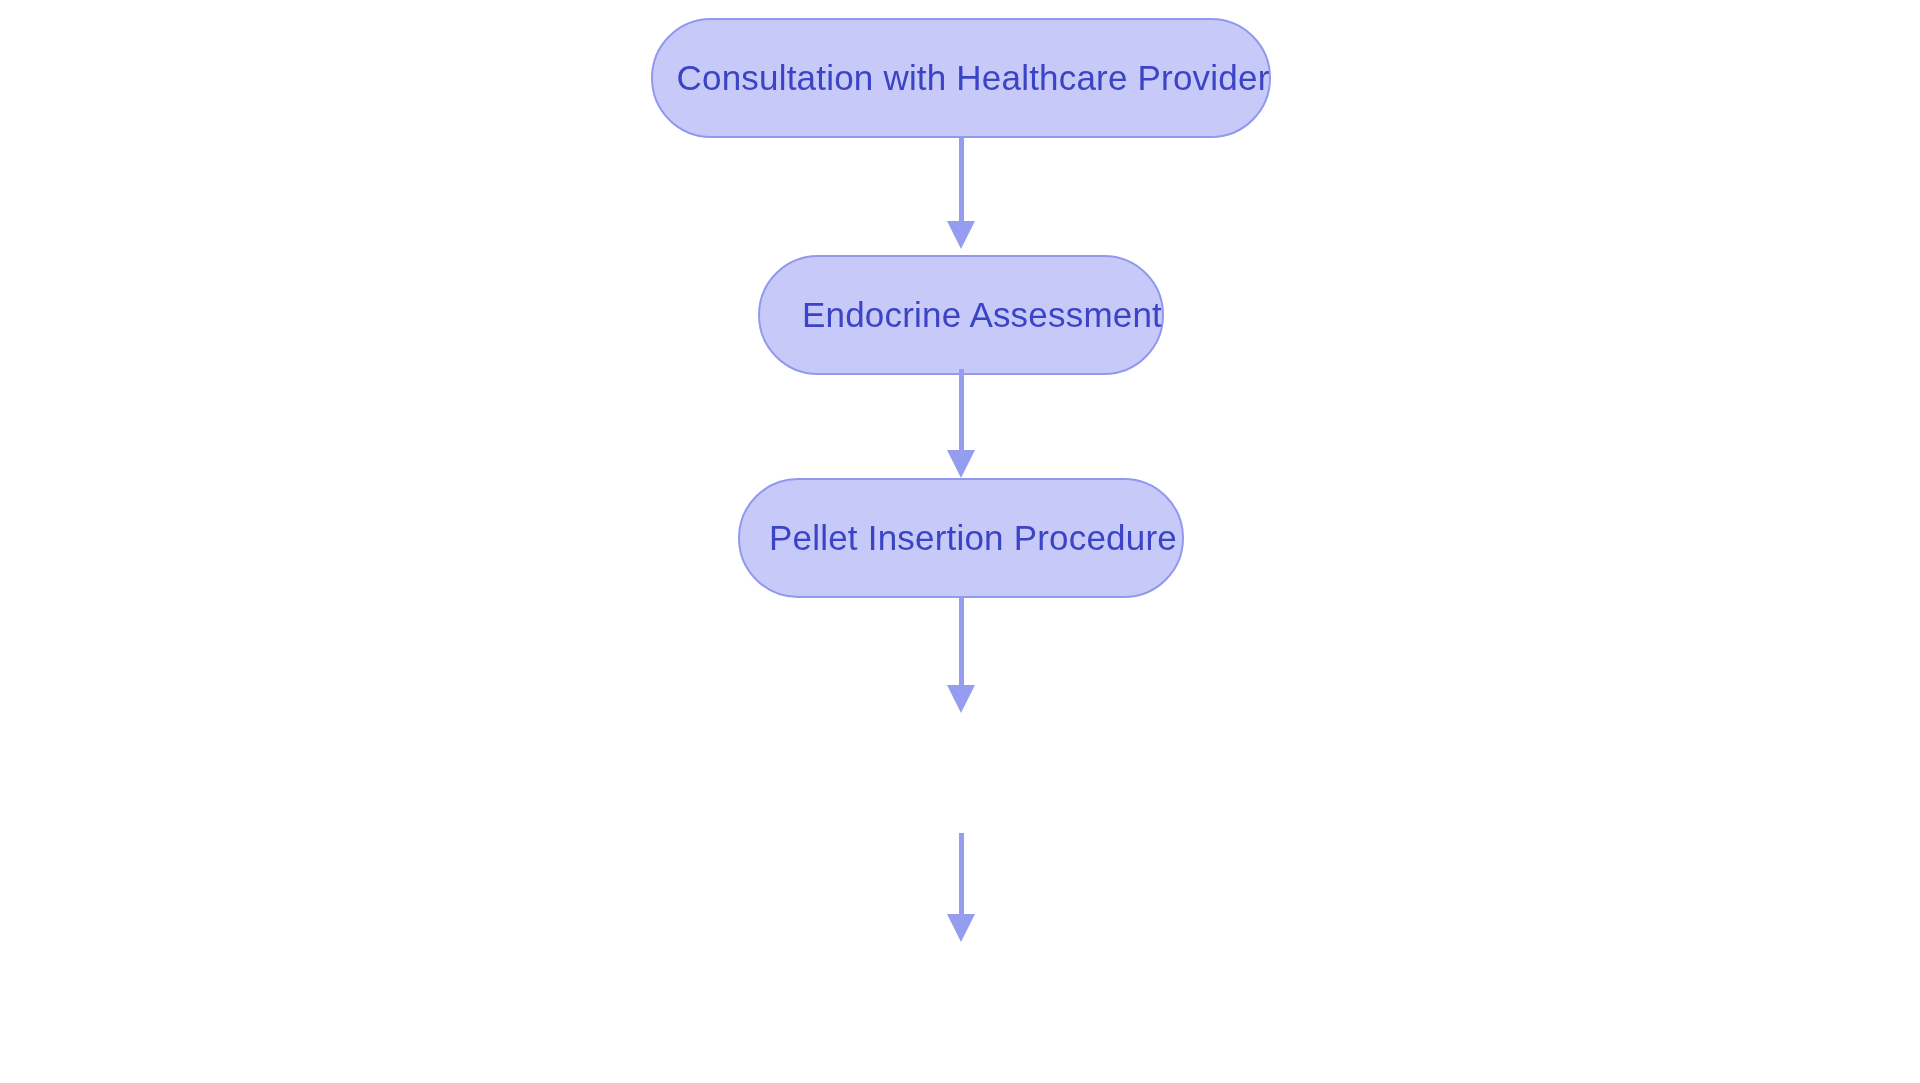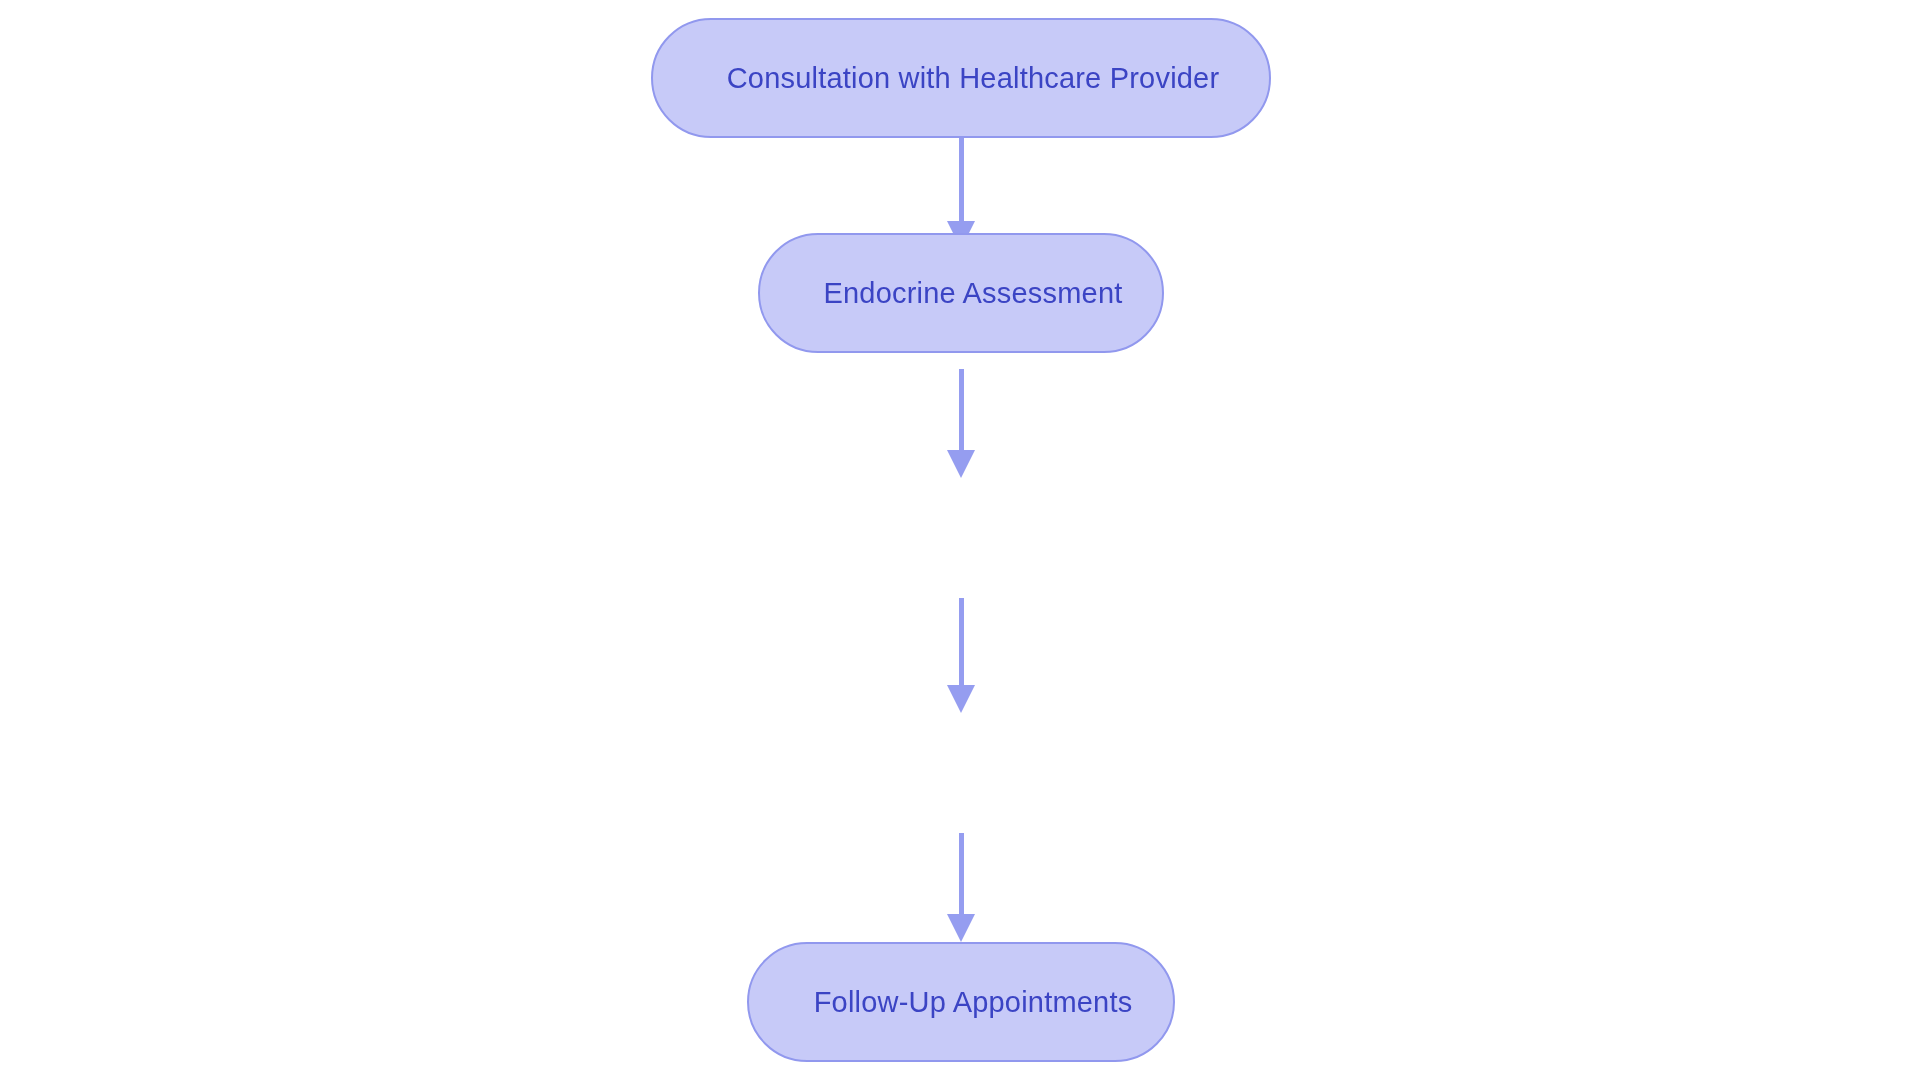--- a/index.html
+++ b/index.html
@@ -25,29 +25,29 @@
     position:absolute;
     height:120px;
     border-radius:60px;
     background:var(--fill);
     border:2px solid var(--border);
     display:flex;
     align-items:center;
     justify-content:center;
   }
   .flow-node .node-label{
-    font-size:29px;
+    font-size:35px;
     color:var(--text);
     white-space:nowrap;
     text-align:center;
     letter-spacing:0.2px;
     margin-left:24px;
   }
   .n1{left:651px;top:18px;width:620px;}
-  .n2{left:758px;top:233px;width:406px;}
+  .n2{left:758px;top:255px;width:406px;justify-content:flex-end;}
   .n3{left:738px;top:478px;width:446px;}
   .n4{left:769px;top:713px;width:384px;}
   .n5{left:747px;top:942px;width:428px;}
 
   .flow-arrow{
     position:absolute;
     left:947px;
     width:28px;
     display:flex;
     flex-direction:column;
@@ -85,29 +85,29 @@
 
   <div class="flow-node n2">
     <span class="node-label">Endocrine Assessment</span>
   </div>
 
   <div class="flow-arrow a2">
     <div class="shaft"></div>
     <div class="head"></div>
   </div>
 
+  <div class="flow-node n3">
+    <span class="node-label">Pellet Insertion Procedure</span>
+  </div>
 
   <div class="flow-arrow a3">
     <div class="shaft"></div>
     <div class="head"></div>
   </div>
 
 
   <div class="flow-arrow a4">
     <div class="shaft"></div>
     <div class="head"></div>
   </div>
 
-  <div class="flow-node n5">
-    <span class="node-label">Follow-Up Appointments</span>
-  </div>
 
 </div>
 
 </body></html>

